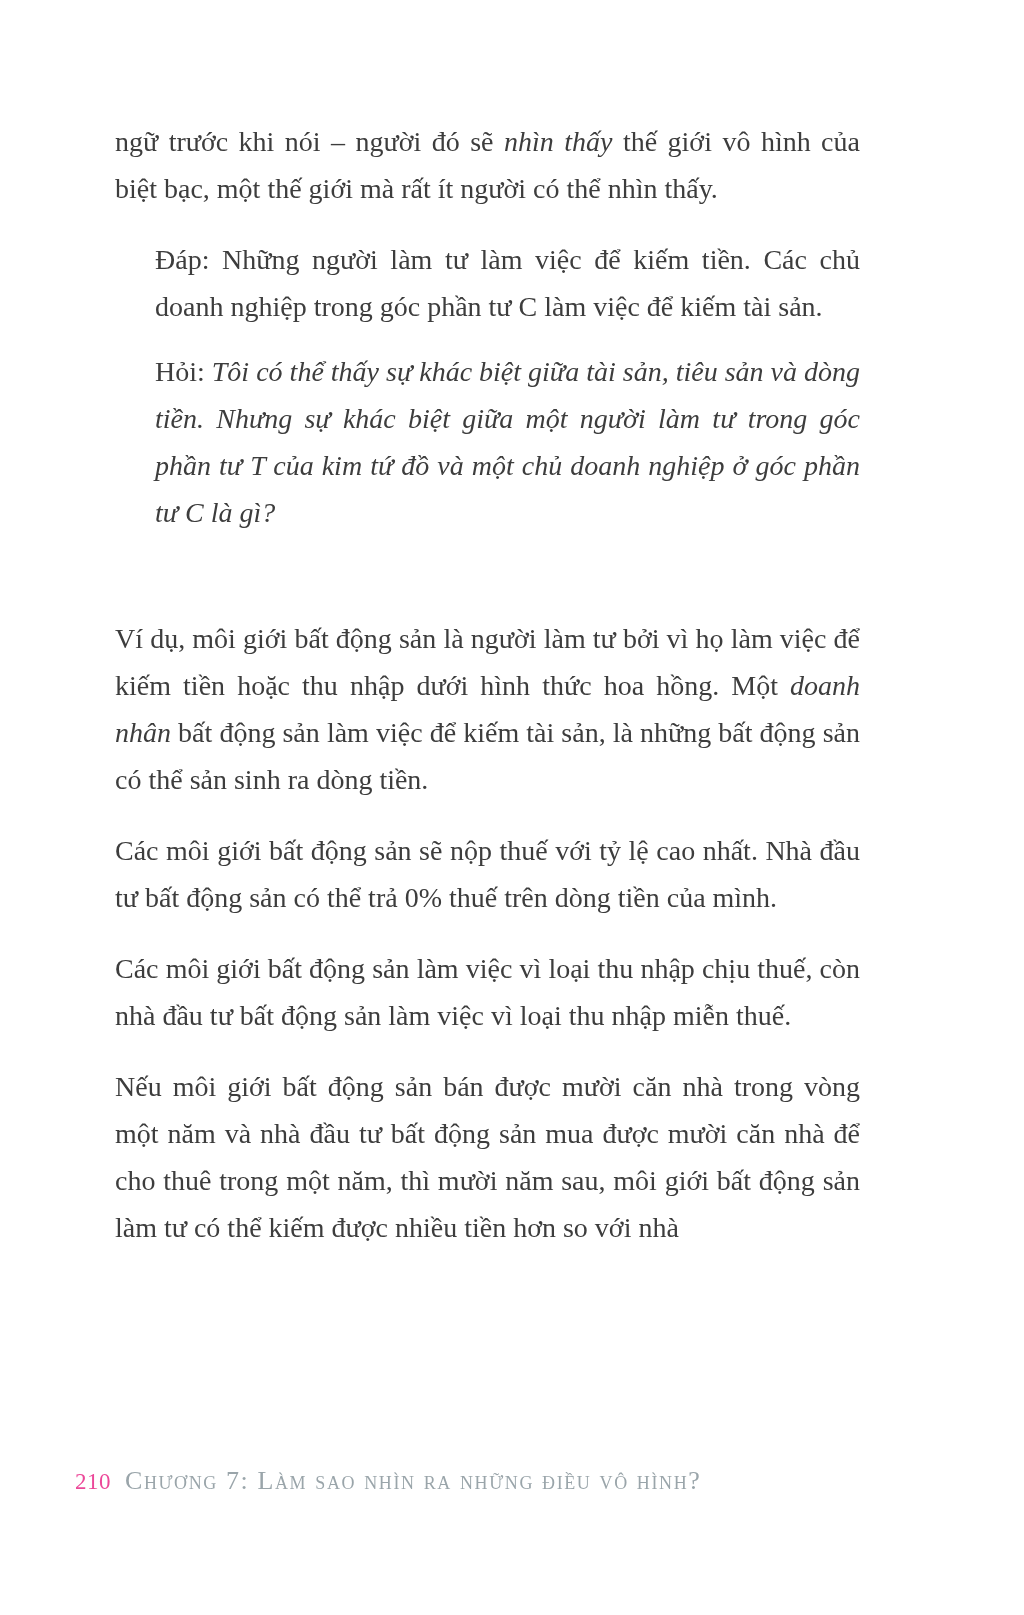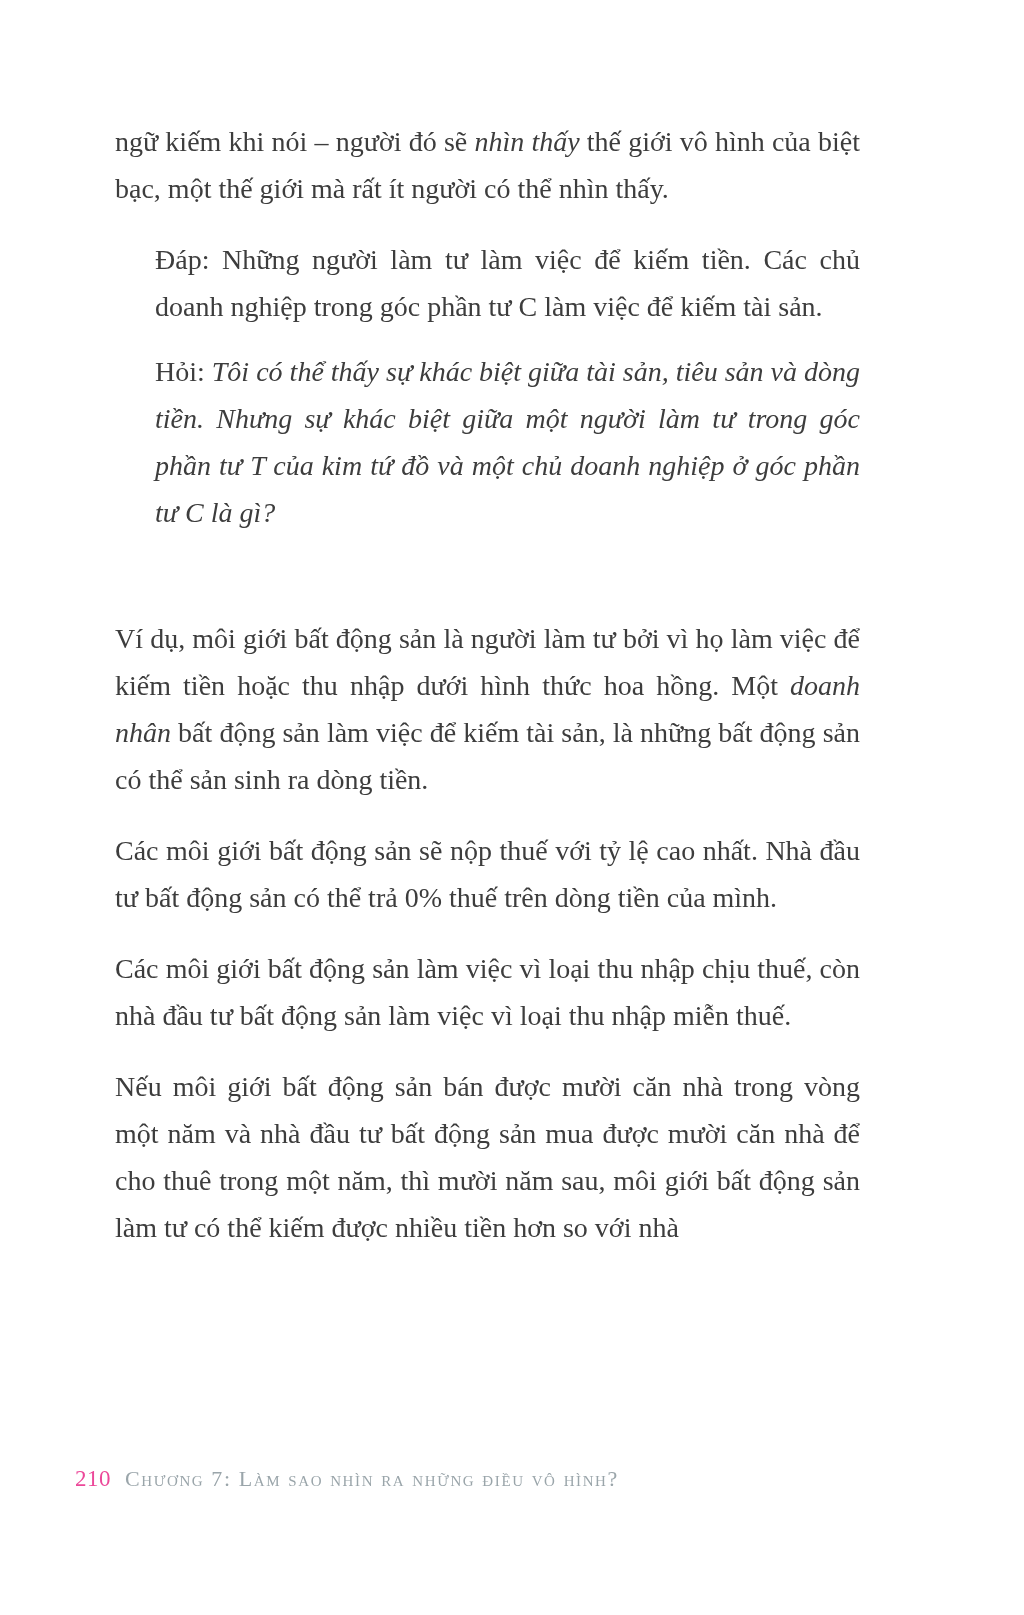--- a/index.html
+++ b/index.html
@@ -47,33 +47,33 @@
     width: 870px;
     white-space: nowrap;
   }
   .footer .page-number {
     font-size: 23px;
     color: #ec4899;
     letter-spacing: 0.5px;
     margin-right: 14px;
   }
   .footer .chapter-title {
-    font-size: 22px;
+    font-size: 26px;
     color: #9aa5aa;
     font-variant-caps: small-caps;
     letter-spacing: 1.6px;
   }
 </style>
 </head>
 <body>
 
 <div class="page">
 
   <div class="text-block">
-      <p class="body"><span>ngữ kiếm khi nói – người đó sẽ </span><em>nhìn thấy</em><span> thế giới vô hình của biệt bạc, một thế giới mà rất ít người có thể nhìn thấy.</span></p>
+      <p class="body"><span>ngữ trước khi nói – người đó sẽ </span><em>nhìn thấy</em><span> thế giới vô hình của biệt bạc, một thế giới mà rất ít người có thể nhìn thấy.</span></p>
       <p class="qa"><span>Đáp: Những người làm tư làm việc để kiếm tiền. Các chủ doanh nghiệp trong góc phần tư C làm việc để kiếm tài sản.</span></p>
       <p class="qa"><span>Hỏi: </span><em>Tôi có thể thấy sự khác biệt giữa tài sản, tiêu sản và dòng tiền. Nhưng sự khác biệt giữa một người làm tư trong góc phần tư T của kim tứ đồ và một chủ doanh nghiệp ở góc phần tư C là gì?</em></p>
       <p class="body section-break"><span>Ví dụ, môi giới bất động sản là người làm tư bởi vì họ làm việc để kiếm tiền hoặc thu nhập dưới hình thức hoa hồng. Một </span><em>doanh nhân</em><span> bất động sản làm việc để kiếm tài sản, là những bất động sản có thể sản sinh ra dòng tiền.</span></p>
       <p class="body"><span>Các môi giới bất động sản sẽ nộp thuế với tỷ lệ cao nhất. Nhà đầu tư bất động sản có thể trả 0% thuế trên dòng tiền của mình.</span></p>
       <p class="body"><span>Các môi giới bất động sản làm việc vì loại thu nhập chịu thuế, còn nhà đầu tư bất động sản làm việc vì loại thu nhập miễn thuế.</span></p>
       <p class="body"><span>Nếu môi giới bất động sản bán được mười căn nhà trong vòng một năm và nhà đầu tư bất động sản mua được mười căn nhà để cho thuê trong một năm, thì mười năm sau, môi giới bất động sản làm tư có thể kiếm được nhiều tiền hơn so với nhà</span></p>
     </div>
 
   <div class="footer">
     <span class="page-number">210</span><span class="chapter-title">Chương 7: Làm sao nhìn ra những điều vô hình?</span>

